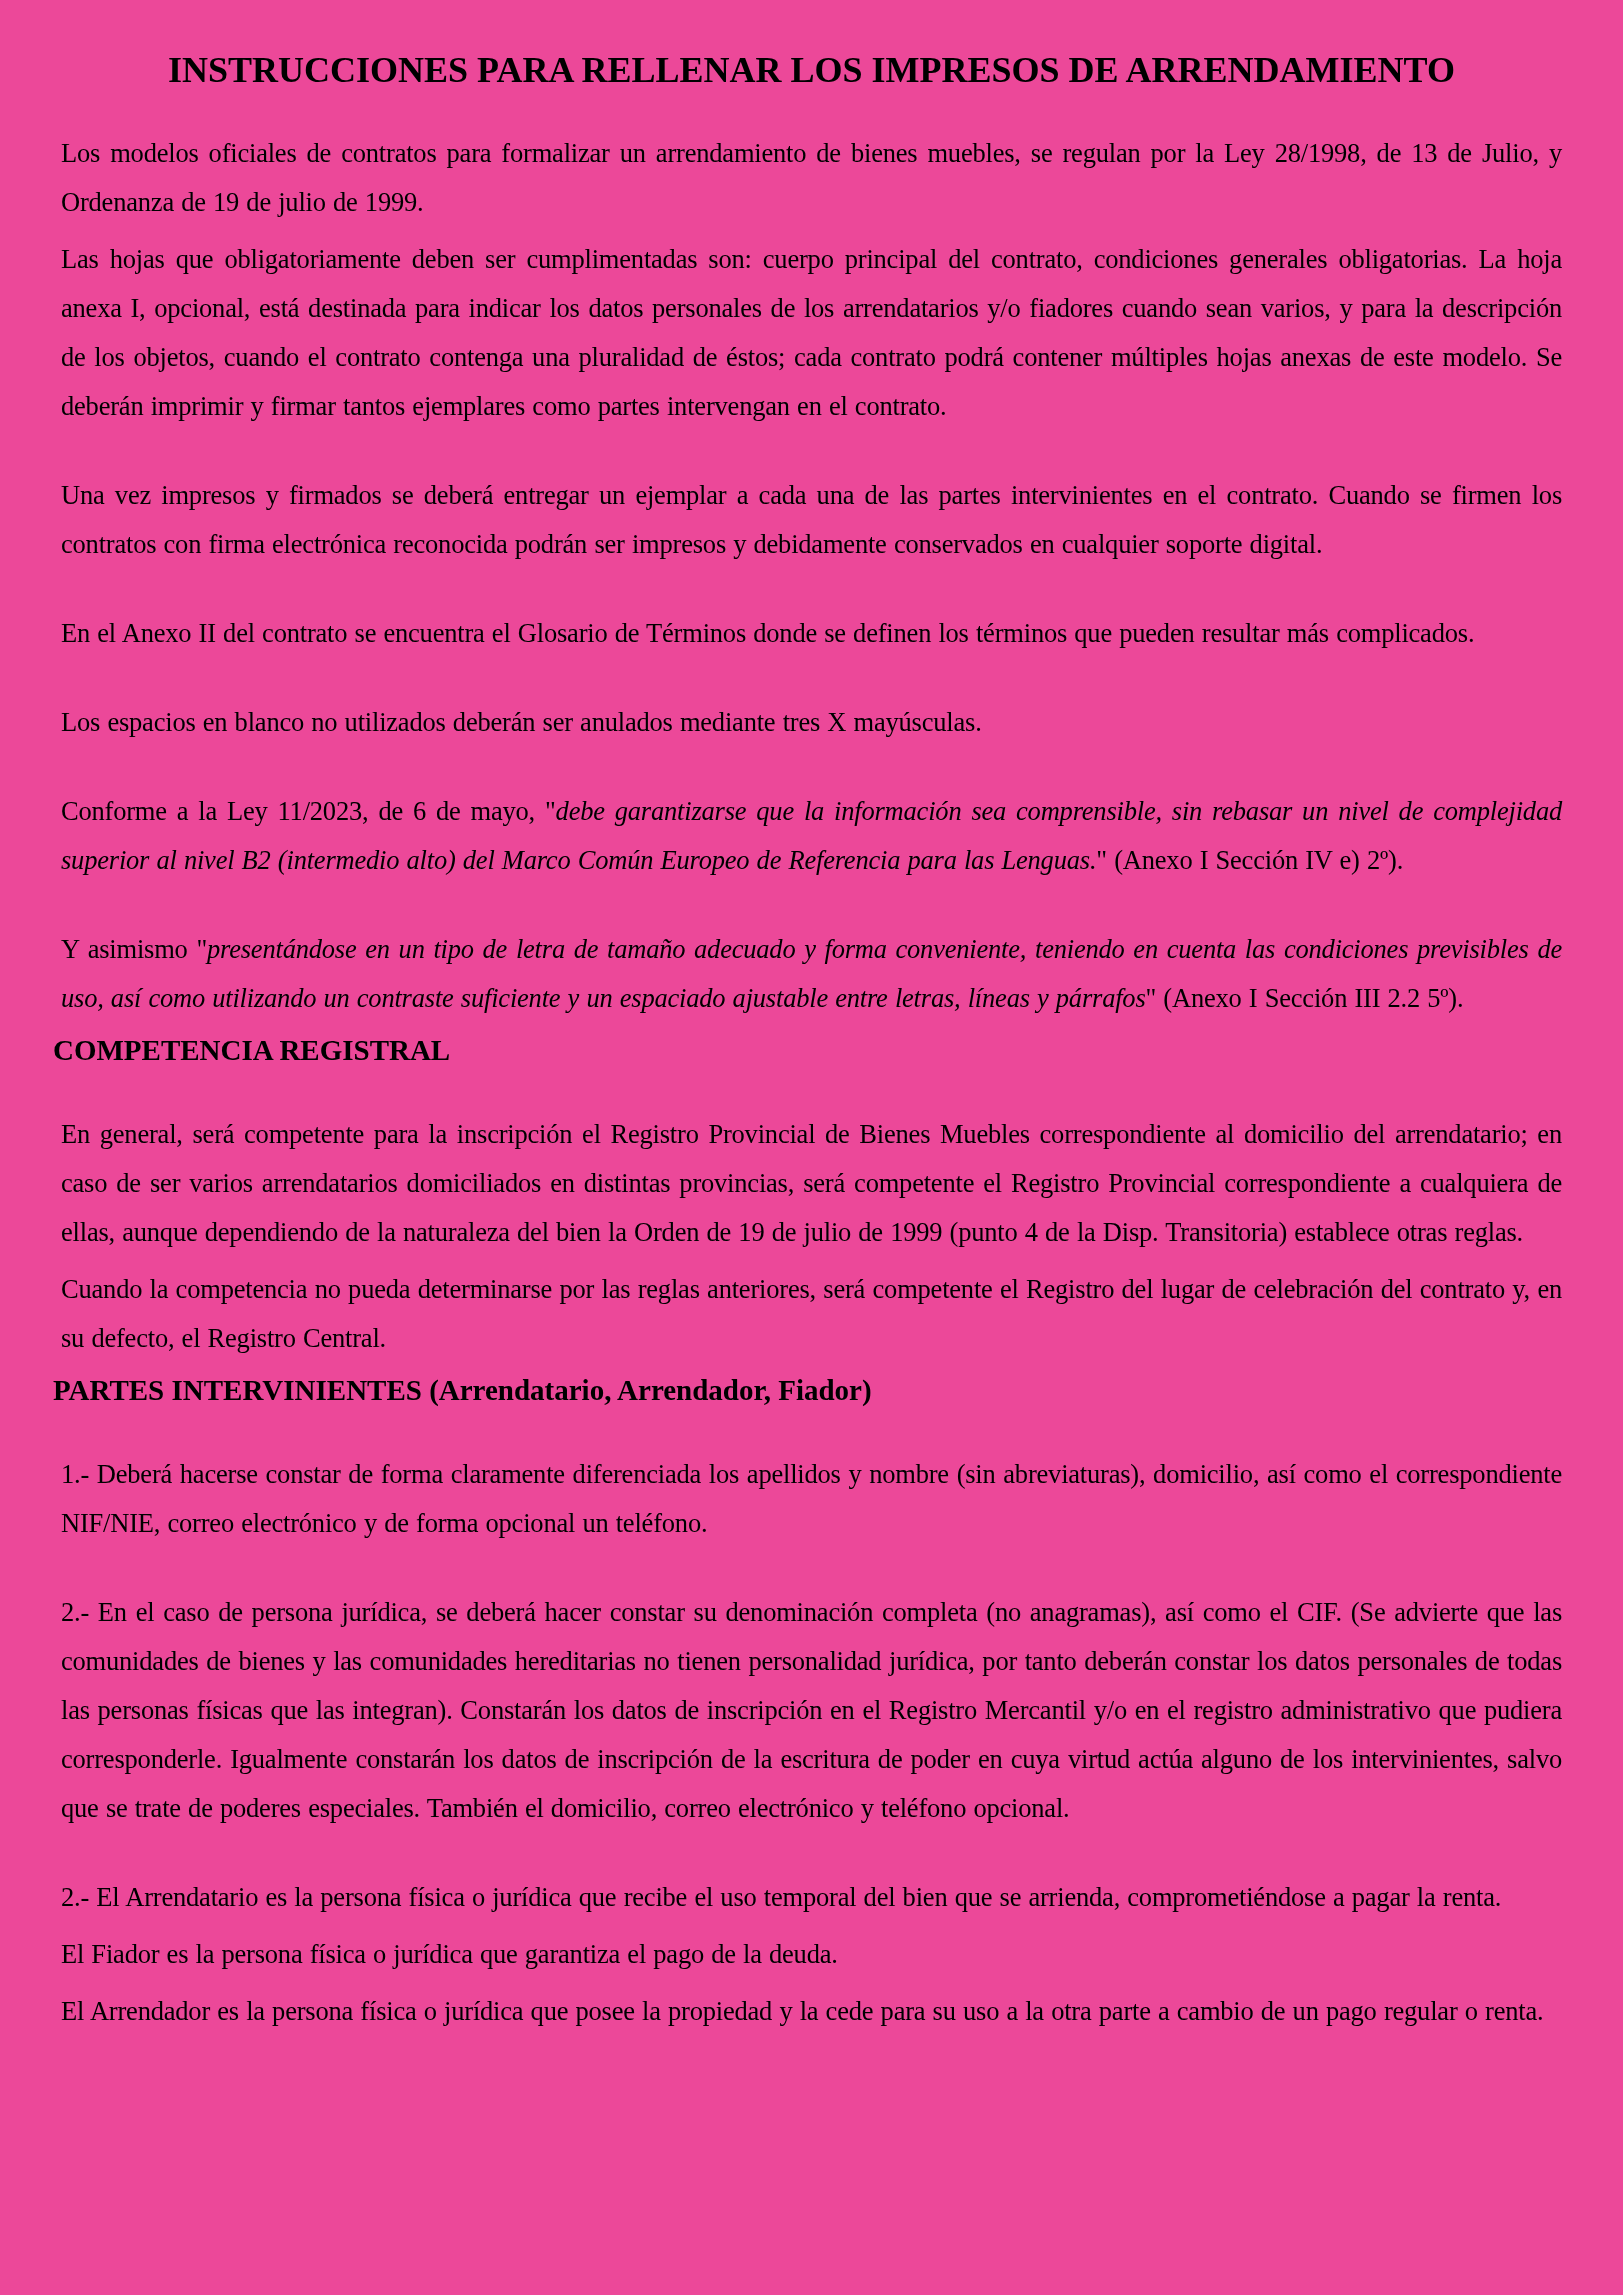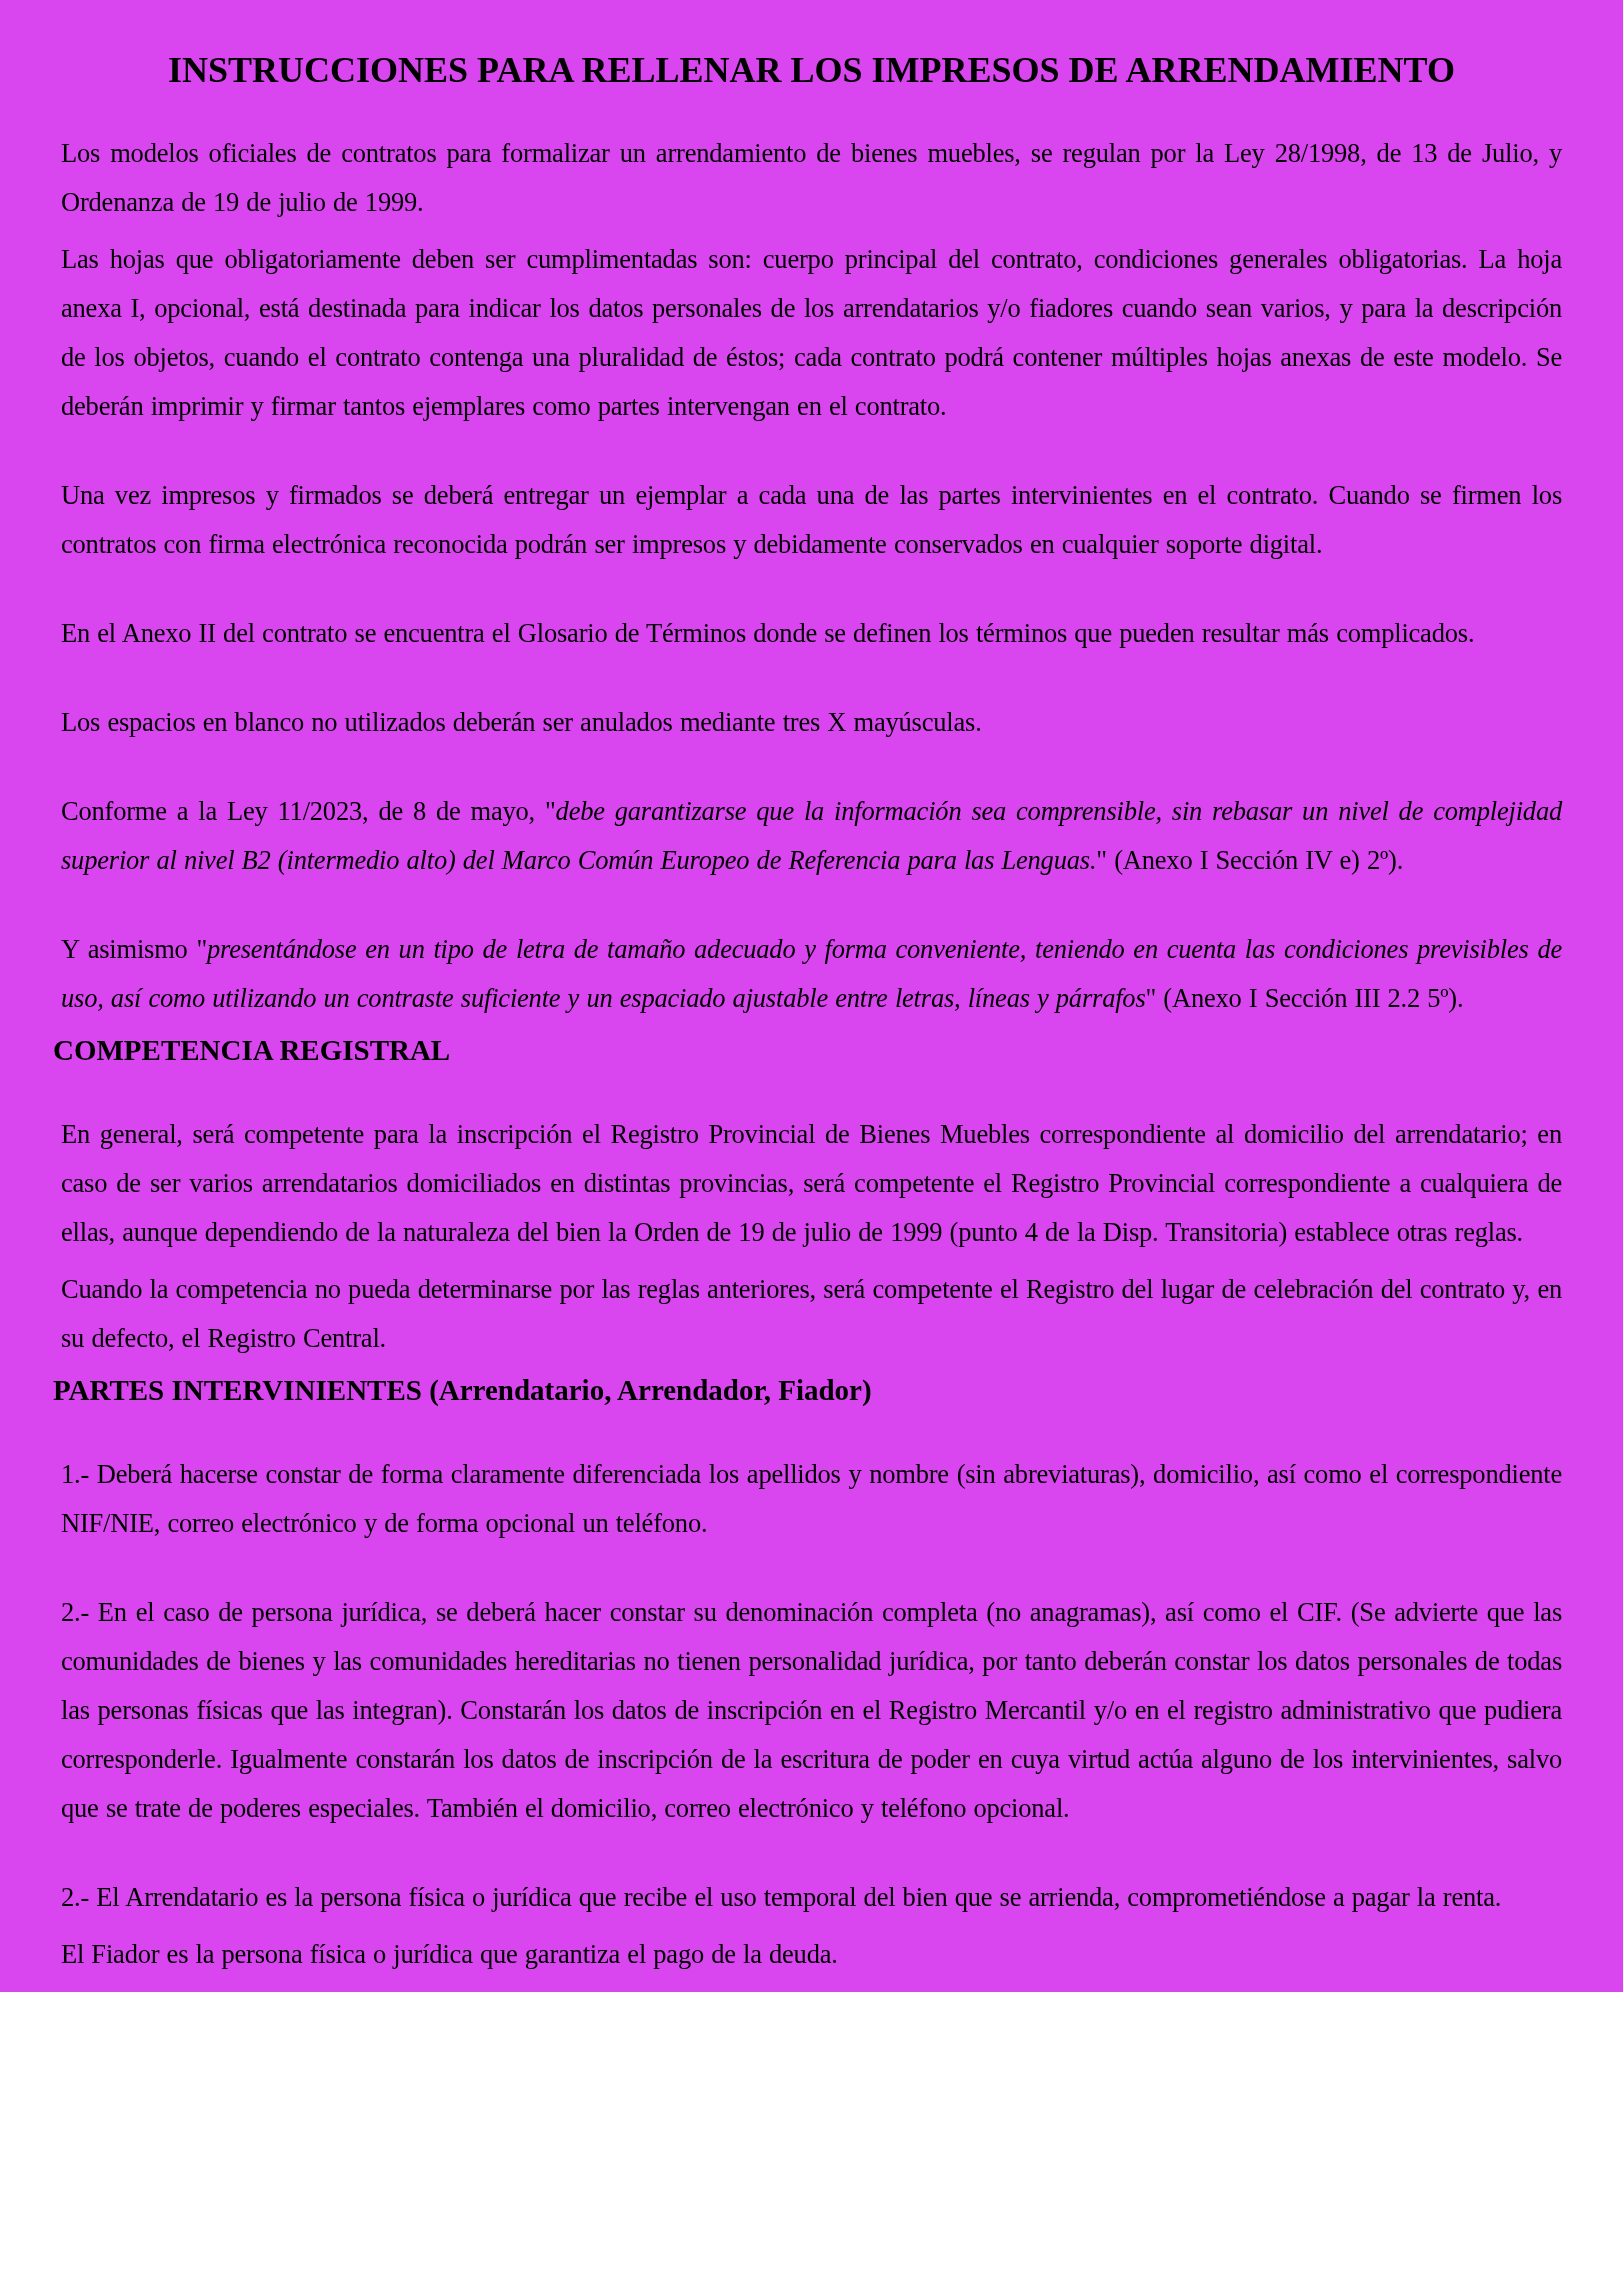--- a/index.html
+++ b/index.html
@@ -3,23 +3,23 @@
 <meta charset="utf-8">
 <style>
   html, body {
     margin: 0;
     padding: 0;
     background: #ffffff;
   }
   .page {
     position: relative;
     width: 1623px;
-    height: 1992px;
+    height: 2295px;
     box-sizing: border-box;
-    background: #d946ef;
+    background: #ec4899;
     color: #000000;
     padding: 48px 53px 0 53px;
     font-family: "Liberation Serif", serif;
     overflow: hidden;
   }
   .doc-title {
     font-size: 36px;
     line-height: 45px;
     font-weight: bold;
     text-align: center;
@@ -57,21 +57,21 @@
   <p class="para">Los modelos oficiales de contratos para formalizar un arrendamiento de bienes muebles, se regulan por la Ley 28/1998, de 13 de Julio, y Ordenanza de 19 de julio de 1999.</p>
 
   <p class="para">Las hojas que obligatoriamente deben ser cumplimentadas son: cuerpo principal del contrato, condiciones generales obligatorias. La hoja anexa I, opcional, está destinada para indicar los datos personales de los arrendatarios y/o fiadores cuando sean varios, y para la descripción de los objetos, cuando el contrato contenga una pluralidad de éstos; cada contrato podrá contener múltiples hojas anexas de este modelo. Se deberán imprimir y firmar tantos ejemplares como partes intervengan en el contrato.</p>
 
   <p class="para gap">Una vez impresos y firmados se deberá entregar un ejemplar a cada una de las partes intervinientes en el contrato. Cuando se firmen los contratos con firma electrónica reconocida podrán ser impresos y debidamente conservados en cualquier soporte digital.</p>
 
   <p class="para gap">En el Anexo II del contrato se encuentra el Glosario de Términos donde se definen los términos que pueden resultar más complicados.</p>
 
   <p class="para gap">Los espacios en blanco no utilizados deberán ser anulados mediante tres X mayúsculas.</p>
 
-  <p class="para gap"><span>Conforme a la Ley 11/2023, de 8 de mayo, "</span><span class="em">debe garantizarse que la información sea comprensible, sin rebasar un nivel de complejidad superior al nivel B2 (intermedio alto) del Marco Común Europeo de Referencia para las Lenguas.</span><span>" (Anexo I Sección IV e) 2º).</span></p>
+  <p class="para gap"><span>Conforme a la Ley 11/2023, de 6 de mayo, "</span><span class="em">debe garantizarse que la información sea comprensible, sin rebasar un nivel de complejidad superior al nivel B2 (intermedio alto) del Marco Común Europeo de Referencia para las Lenguas.</span><span>" (Anexo I Sección IV e) 2º).</span></p>
 
   <p class="para gap"><span>Y asimismo "</span><span class="em">presentándose en un tipo de letra de tamaño adecuado y forma conveniente, teniendo en cuenta las condiciones previsibles de uso, así como utilizando un contraste suficiente y un espaciado ajustable entre letras, líneas y párrafos</span><span>" (Anexo I Sección III 2.2 5º).</span></p>
 
   <h2 class="heading gap">COMPETENCIA REGISTRAL</h2>
 
   <p class="para gap">En general, será competente para la inscripción el Registro Provincial de Bienes Muebles correspondiente al domicilio del arrendatario; en caso de ser varios arrendatarios domiciliados en distintas provincias, será competente el Registro Provincial correspondiente a cualquiera de ellas, aunque dependiendo de la naturaleza del bien la Orden de 19 de julio de 1999 (punto 4 de la Disp. Transitoria) establece otras reglas.</p>
 
   <p class="para">Cuando la competencia no pueda determinarse por las reglas anteriores, será competente el Registro del lugar de celebración del contrato y, en su defecto, el Registro Central.</p>
 
   <h2 class="heading gap">PARTES INTERVINIENTES (Arrendatario, Arrendador, Fiador)</h2>

